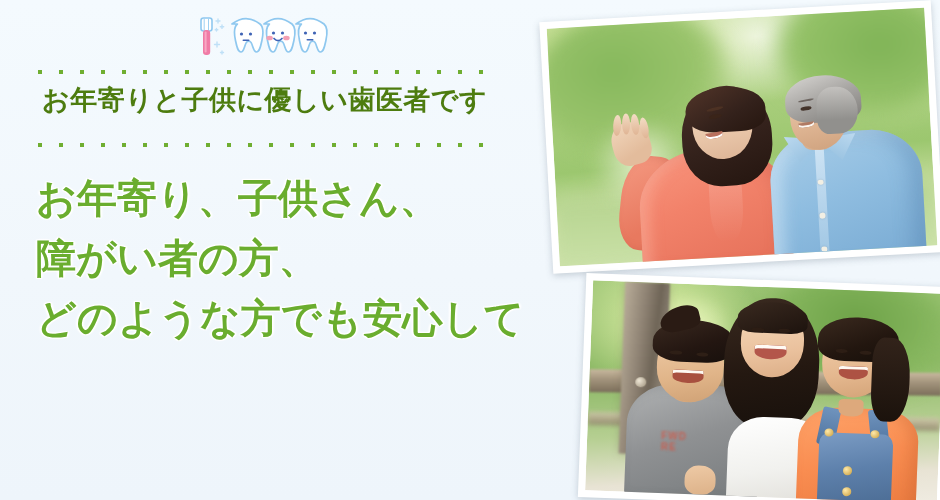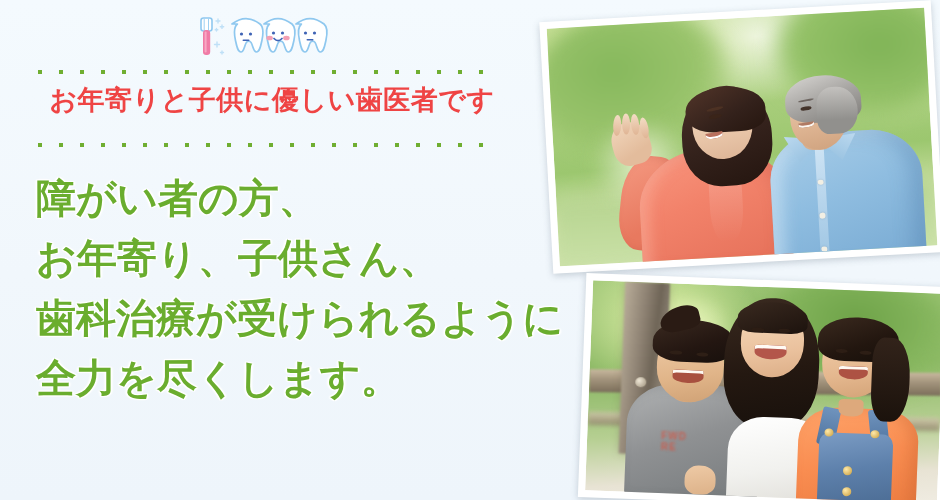--- a/index.html
+++ b/index.html
@@ -60,24 +60,23 @@
   .dot-rule--bottom{ top:143px; }
 
   
   .subtitle{
     position:absolute;
     left:42px; top:87px;
     width:460px;
     font-size:27px;
     font-weight:bold;
     letter-spacing:0.5px;
-    color:#ef4444;
+    color:#4d7c0f;
     line-height:1.0;
     white-space:nowrap;
-    text-align:center;
   }
 
   
   .headline{
     position:absolute;
     left:36px; top:168px;
     width:480px;
     font-size:40px;
     font-weight:bold;
     color:#6aad2e;
@@ -576,24 +575,23 @@
     </svg>
   </div>
 
   <div class="dot-rule sq dot-rule--top"></div>
 
   <div class="subtitle">お年寄りと子供に優しい歯医者です</div>
 
   <div class="dot-rule sq dot-rule--bottom"></div>
 
   <div class="headline">
+    <span class="hl-line">お年寄り、子供さん、</span>
     <span class="hl-line">障がい者の方、</span>
-    <span class="hl-line">お年寄り、子供さん、</span>
-    <span class="hl-line">歯科治療が受けられるように</span>
-    <span class="hl-line">全力を尽くします。</span>
+    <span class="hl-line">どのような方でも安心して</span>
   </div>
 
 </div>
 
 <div class="photo photo--seniors">
   <div class="frame">
     <div class="scene">
       <div class="sc-sky"></div>
       <div class="sc-tree-dark"></div>
       <div class="sc-tree-dark2"></div>

